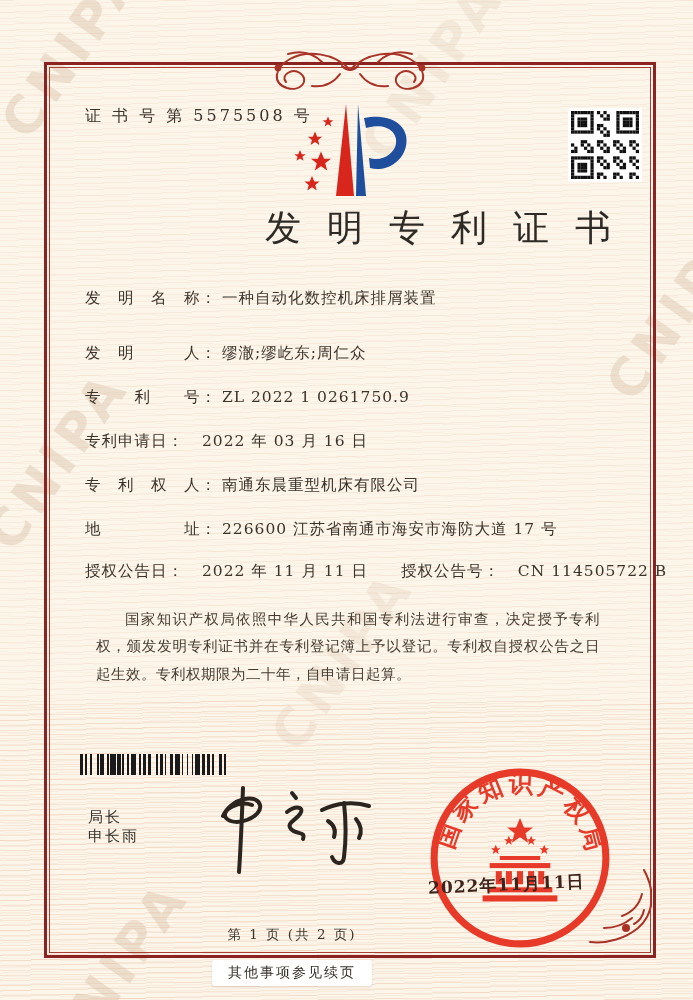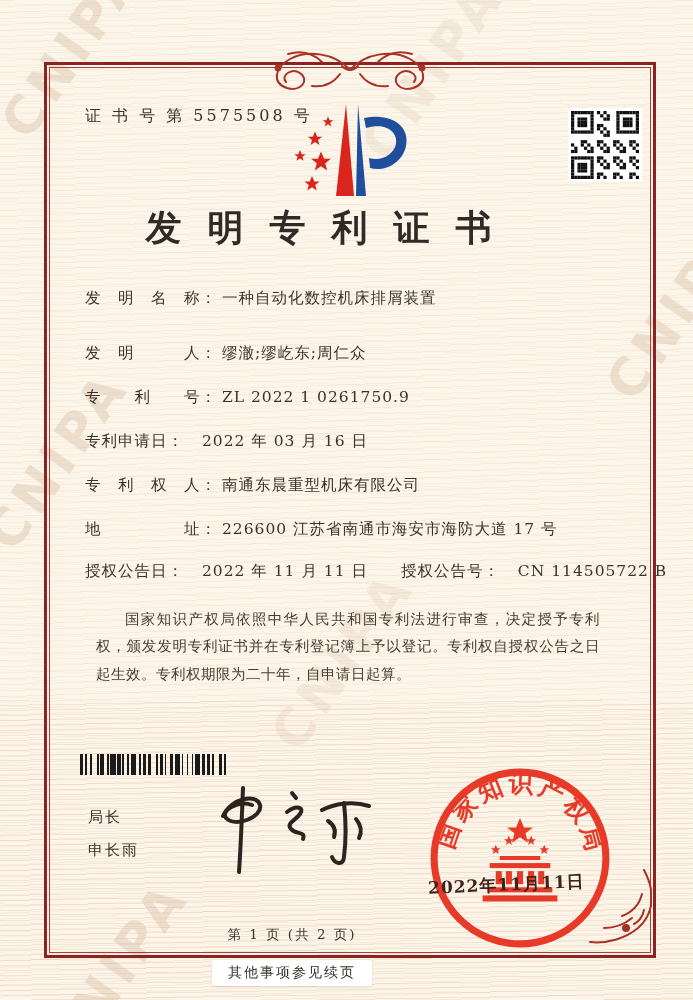--- a/index.html
+++ b/index.html
@@ -17,35 +17,35 @@
   .watermark{position:absolute;font-family:"DejaVu Sans","Liberation Sans",sans-serif;
     font-weight:bold;font-size:52px;letter-spacing:6px;color:rgba(204,172,142,0.30);
     transform:rotate(-55deg);white-space:nowrap;pointer-events:none;}
   .border-frame{position:absolute;left:44px;top:62px;width:606px;height:890px;
     border:3px solid #8a2322;}
   .border-frame::after{content:"";position:absolute;left:2px;top:2px;right:2px;bottom:2px;
     border:1px solid #a84038;}
   .cert-number{position:absolute;left:85px;top:106px;font-size:16px;letter-spacing:3px;color:#3b332c;}
   .logo{position:absolute;left:288px;top:98px;}
   .qr{position:absolute;left:568px;top:108px;background:#fff;padding:3px;}
-  .title{position:absolute;left:0;top:204px;width:637px;text-align:center;
-    font-size:36px;font-weight:bold;letter-spacing:26px;text-indent:26px;color:#2e2a25;}
+  .title{position:absolute;left:0;top:204px;width:637px;text-align:right;
+    font-size:36px;font-weight:normal;letter-spacing:26px;text-indent:26px;color:#2e2a25;}
   .fields{position:absolute;left:85px;top:288px;width:540px;font-size:15.5px;color:#3c332a;}
   .frow{position:absolute;left:0;white-space:nowrap;}
   .frow .lbl{display:inline-block;min-width:112px;letter-spacing:1px;}
   .frow .val{letter-spacing:1px;}
   .r0{top:0;} .r1{top:55px;text-align:right;} .r2{top:99px;} .r3{top:143px;} .r4{top:187px;} .r5{top:231px;} .r6{top:273px;}
   .frow .second{margin-left:28px;}
   .paragraphs{position:absolute;left:80px;top:590px;width:536px;font-size:14.5px;
     line-height:1.88;color:#463b30;text-align:justify;}
   .paragraphs p{margin:16px;text-indent:2em;letter-spacing:0.5px;}
   .barcode{position:absolute;left:80px;top:754px;height:21px;display:flex;align-items:stretch;}
   .barcode i{display:block;height:100%;}
   .director{position:absolute;left:88px;top:808px;font-size:15px;color:#35302a;letter-spacing:2px;}
-  .director .name{margin-top:14px;}
+  .director .name{}
   .signature{position:absolute;left:195px;top:780px;}
   .seal{position:absolute;left:424px;top:762px;opacity:0.96;}
   .seal-date{position:absolute;left:428px;top:872px;width:220px;font-size:17px;font-weight:bold;
     color:#3f231c;letter-spacing:1px;transform:rotate(-2.5deg);}
   .page-number{position:absolute;left:0;top:926px;width:584px;text-align:center;
     font-size:13.5px;color:#3c352d;letter-spacing:2px;}
   .continuation{position:absolute;left:0;top:960px;width:584px;text-align:center;}
   .continuation span{display:inline-block;background:#ffffff;border-radius:3px;
     padding:4px 16px;font-size:14px;color:#38312a;letter-spacing:2px;
     box-shadow:0 1px 2px rgba(120,80,50,0.18);}

